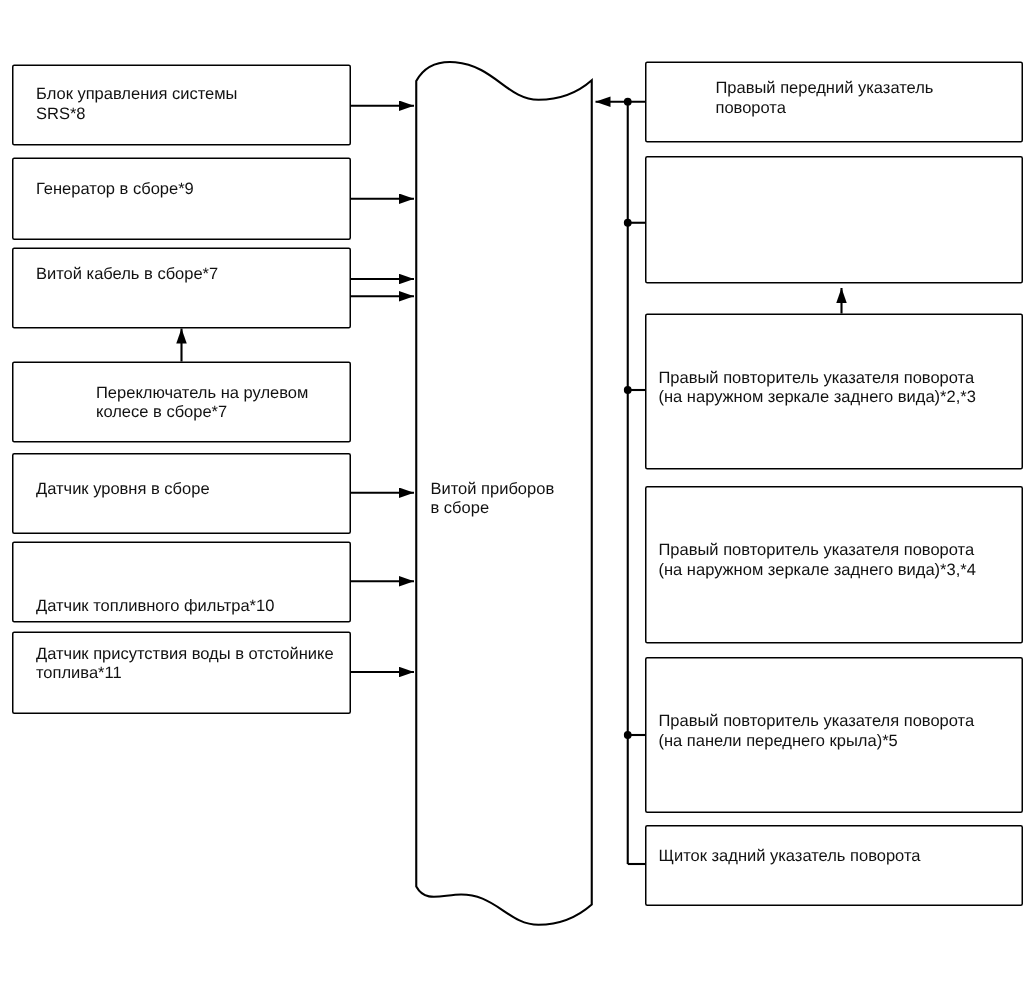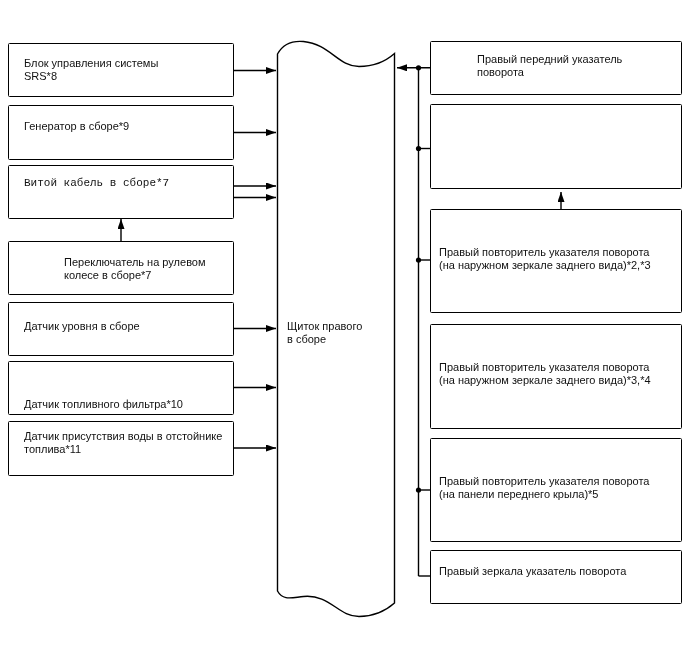--- a/index.html
+++ b/index.html
@@ -57,41 +57,41 @@
 <div id="canvas">
 
   <div class="node" style="left:8px;top:42.5px;width:226px;height:54.3px;"></div>
   <div class="node-label" style="left:24px;top:57px;">Блок управления системы
 SRS*8</div>
 
   <div class="node" style="left:8px;top:104.8px;width:226px;height:55px;"></div>
   <div class="node-label" style="left:24px;top:120px;">Генератор в сборе*9</div>
 
   <div class="node" style="left:8px;top:165.2px;width:226px;height:53.8px;"></div>
-  <div class="node-label" style="left:24px;top:177px;font-family:Liberation Mono, monospace;">Витой кабель в сборе*7</div>
+  <div class="node-label" style="left:24px;top:177px;">Витой кабель в сборе*7</div>
 
   <div class="node" style="left:8px;top:241.2px;width:226px;height:54.3px;"></div>
   <div class="node-label" style="left:24px;top:256px;margin-left:40px;">Переключатель на рулевом
 колесе в сборе*7</div>
 
   <div class="node" style="left:8px;top:301.8px;width:226px;height:54.3px;"></div>
   <div class="node-label" style="left:24px;top:320px;">Датчик уровня в сборе</div>
 
   <div class="node" style="left:8px;top:361px;width:226px;height:54px;"></div>
   <div class="node-label" style="left:24px;top:379px;margin-top:19px;">Датчик топливного фильтра*10</div>
 
   <div class="node" style="left:8px;top:421.2px;width:226px;height:54.7px;"></div>
   <div class="node-label" style="left:24px;top:430px;">Датчик присутствия воды в отстойнике
 топлива*11</div>
 
   <svg class="center-shape" width="688" height="658" viewBox="0 0 688 658">
     <path d="M 277.5 54 C 283 44 292 40.5 303.5 41.5 C 330 44 338 66.5 359 66.5 C 375 66.5 386 61 394.5 53.5
              L 394.5 603 C 386 610.5 375 616.5 359 616.5 C 338 616.5 330 594 303.5 596.5 C 292 597.5 283 601 277.5 591 Z" fill="#ffffff" stroke="#000000" stroke-width="1.4"></path>
   </svg>
-  <div class="node-label" style="left:287px;top:320px;">Щиток правого
+  <div class="node-label" style="left:287px;top:320px;">Витой приборов
 в сборе</div>
 
   <div class="node" style="left:430px;top:41px;width:252px;height:54px;"></div>
   <div class="node-label" style="left:477px;top:53px;">Правый передний указатель
 поворота</div>
 
   <div class="node" style="left:430px;top:104px;width:252px;height:85px;"></div>
 
   <div class="node" style="left:430px;top:209px;width:252px;height:104px;"></div>
   <div class="node-label" style="left:439px;top:246px;">Правый повторитель указателя поворота
@@ -99,21 +99,21 @@
 
   <div class="node" style="left:430px;top:324px;width:252px;height:105px;"></div>
   <div class="node-label" style="left:439px;top:361px;">Правый повторитель указателя поворота
 (на наружном зеркале заднего вида)*3,*4</div>
 
   <div class="node" style="left:430px;top:438px;width:252px;height:104px;"></div>
   <div class="node-label" style="left:439px;top:475px;">Правый повторитель указателя поворота
 (на панели переднего крыла)*5</div>
 
   <div class="node" style="left:430px;top:550px;width:252px;height:54px;"></div>
-  <div class="node-label" style="left:439px;top:565px;">Правый зеркала указатель поворота</div>
+  <div class="node-label" style="left:439px;top:565px;">Щиток задний указатель поворота</div>
 
   <svg class="wires">
     <defs>
       <marker id="ah" markerWidth="10" markerHeight="7" refX="10" refY="3.5" orient="auto" markerUnits="userSpaceOnUse">
         <path d="M 0 0 L 10 3.5 L 0 7 z" fill="#000000"></path>
       </marker>
     </defs>
     <g stroke="#000000" stroke-width="1.4" fill="none">
       <line x1="234" y1="70.5" x2="276" y2="70.5" marker-end="url(#ah)"></line>
       <line x1="234" y1="132.5" x2="276" y2="132.5" marker-end="url(#ah)"></line>

